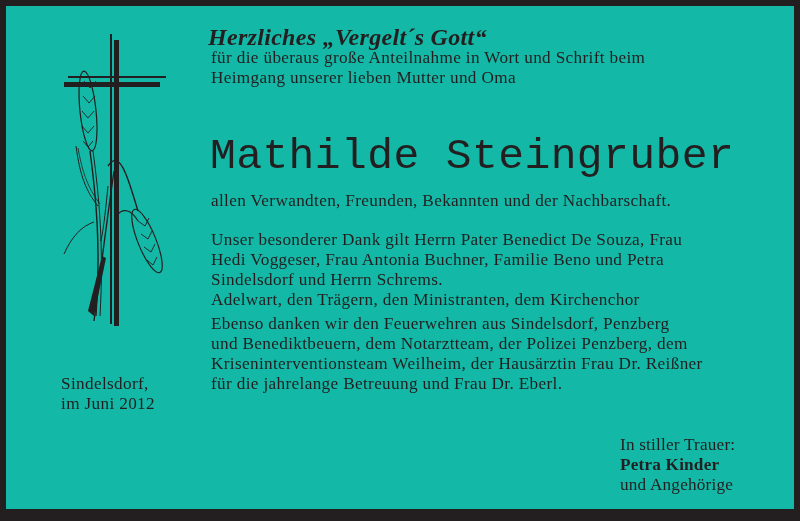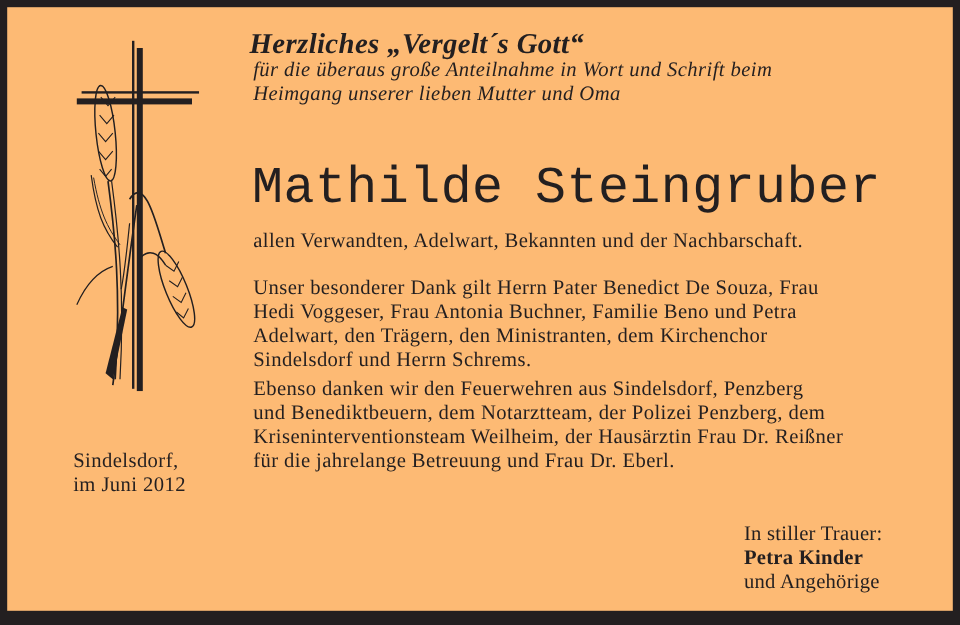--- a/index.html
+++ b/index.html
@@ -6,21 +6,21 @@
     body {
       width: 800px; height: 521px; overflow: hidden;
       background: #231f20;
       font-family: "DejaVu Serif", "Liberation Serif", serif;
       color: #231f20;
     }
     .card {
       position: absolute;
       left: 6px; top: 6px;
       width: 788px; height: 503px;
-      background: #fdba74;
+      background: #14b8a6;
     }
     .title {
       position: absolute; left: 202px; top: 18px;
       font-family: "Liberation Serif", serif;
       font-style: italic; font-weight: bold;
       font-size: 24px; letter-spacing: 0.3px;
       white-space: nowrap;
     }
     .block {
       position: absolute; left: 205px;
@@ -76,36 +76,36 @@
     <path d="M62 140 C75 120, 84 160, 92 185" stroke="#231f20" stroke-width="1.4" fill="none"></path>
     <path d="M68 145 C60 200, 54 250, 48 295" stroke="#231f20" stroke-width="1.4" fill="none"></path>
     <path d="M70 190 C78 180, 86 185, 92 195" stroke="#231f20" stroke-width="1.2" fill="none"></path>
     <ellipse cx="101" cy="215" rx="9" ry="34" fill="none" stroke="#231f20" stroke-width="1.2" transform="rotate(-22 101 215)"></ellipse>
     <path d="M92 195 L99 200 L103 192 M95 208 L102 213 L106 205 M98 221 L105 226 L109 218 M101 234 L107 239 L111 231" stroke="#231f20" stroke-width="0.9" fill="none"></path>
     <path d="M42 285 L56 230 L60 232 L48 290 Z" fill="#231f20"></path>
   </svg>
 
   <div class="title">Herzliches „Vergelt´s Gott“</div>
 
-  <div class="block" style="top:42px;font-style:italic;">
+  <div class="block" style="top:42px;">
     <div>für die überaus große Anteilnahme in Wort und Schrift beim</div>
     <div>Heimgang unserer lieben Mutter und Oma</div>
   </div>
 
   <div class="name">Mathilde Steingruber</div>
 
   <div class="block" style="top:185px;">
-    <div>allen Verwandten, Adelwart, Bekannten und der Nachbarschaft.</div>
+    <div>allen Verwandten, Freunden, Bekannten und der Nachbarschaft.</div>
   </div>
 
   <div class="block" style="top:224px;">
     <div>Unser besonderer Dank gilt Herrn Pater Benedict De Souza, Frau</div>
     <div>Hedi Voggeser, Frau Antonia Buchner, Familie Beno und Petra</div>
+    <div>Sindelsdorf und Herrn Schrems.</div>
     <div>Adelwart, den Trägern, den Ministranten, dem Kirchenchor</div>
-    <div>Sindelsdorf und Herrn Schrems.</div>
   </div>
 
   <div class="block" style="top:308px;">
     <div>Ebenso danken wir den Feuerwehren aus Sindelsdorf, Penzberg</div>
     <div>und Benediktbeuern, dem Notarztteam, der Polizei Penzberg, dem</div>
     <div>Kriseninterventionsteam Weilheim, der Hausärztin Frau Dr. Reißner</div>
     <div>für die jahrelange Betreuung und Frau Dr. Eberl.</div>
   </div>
 
   <div class="place">

